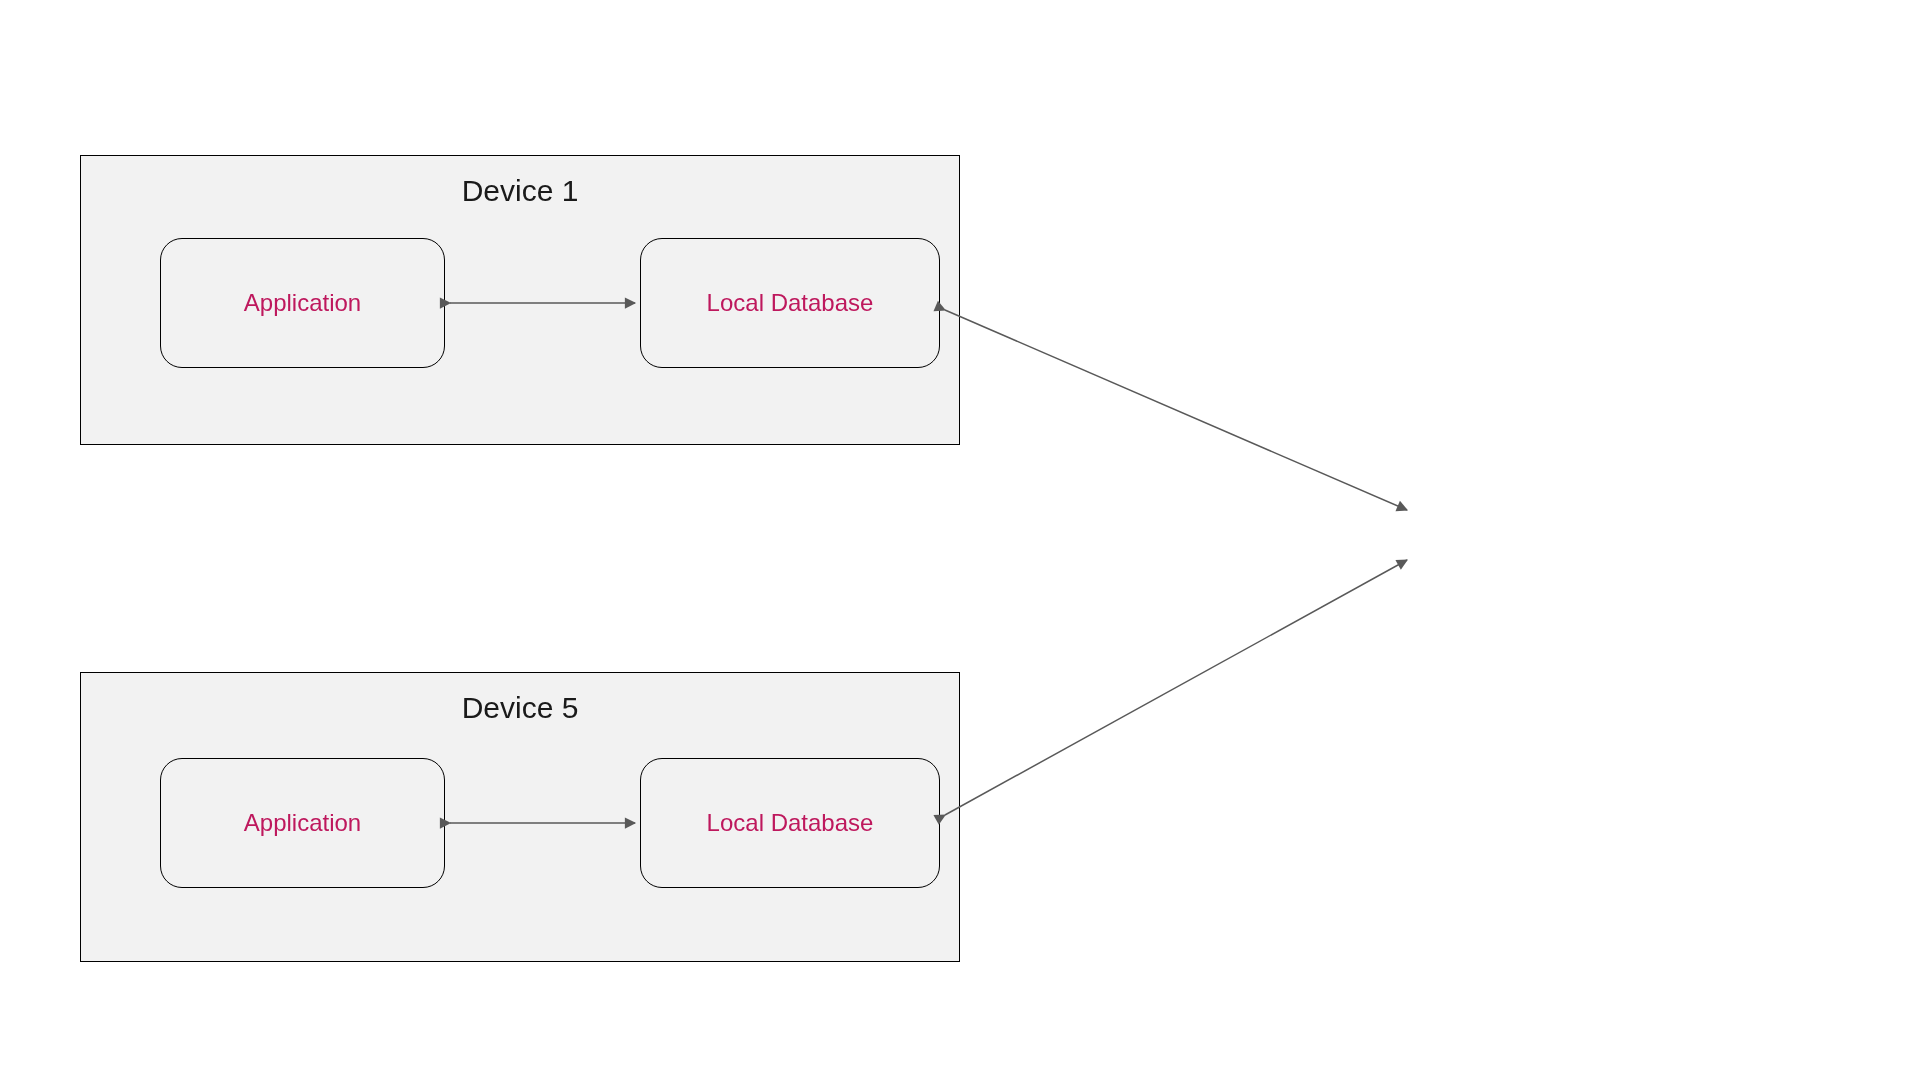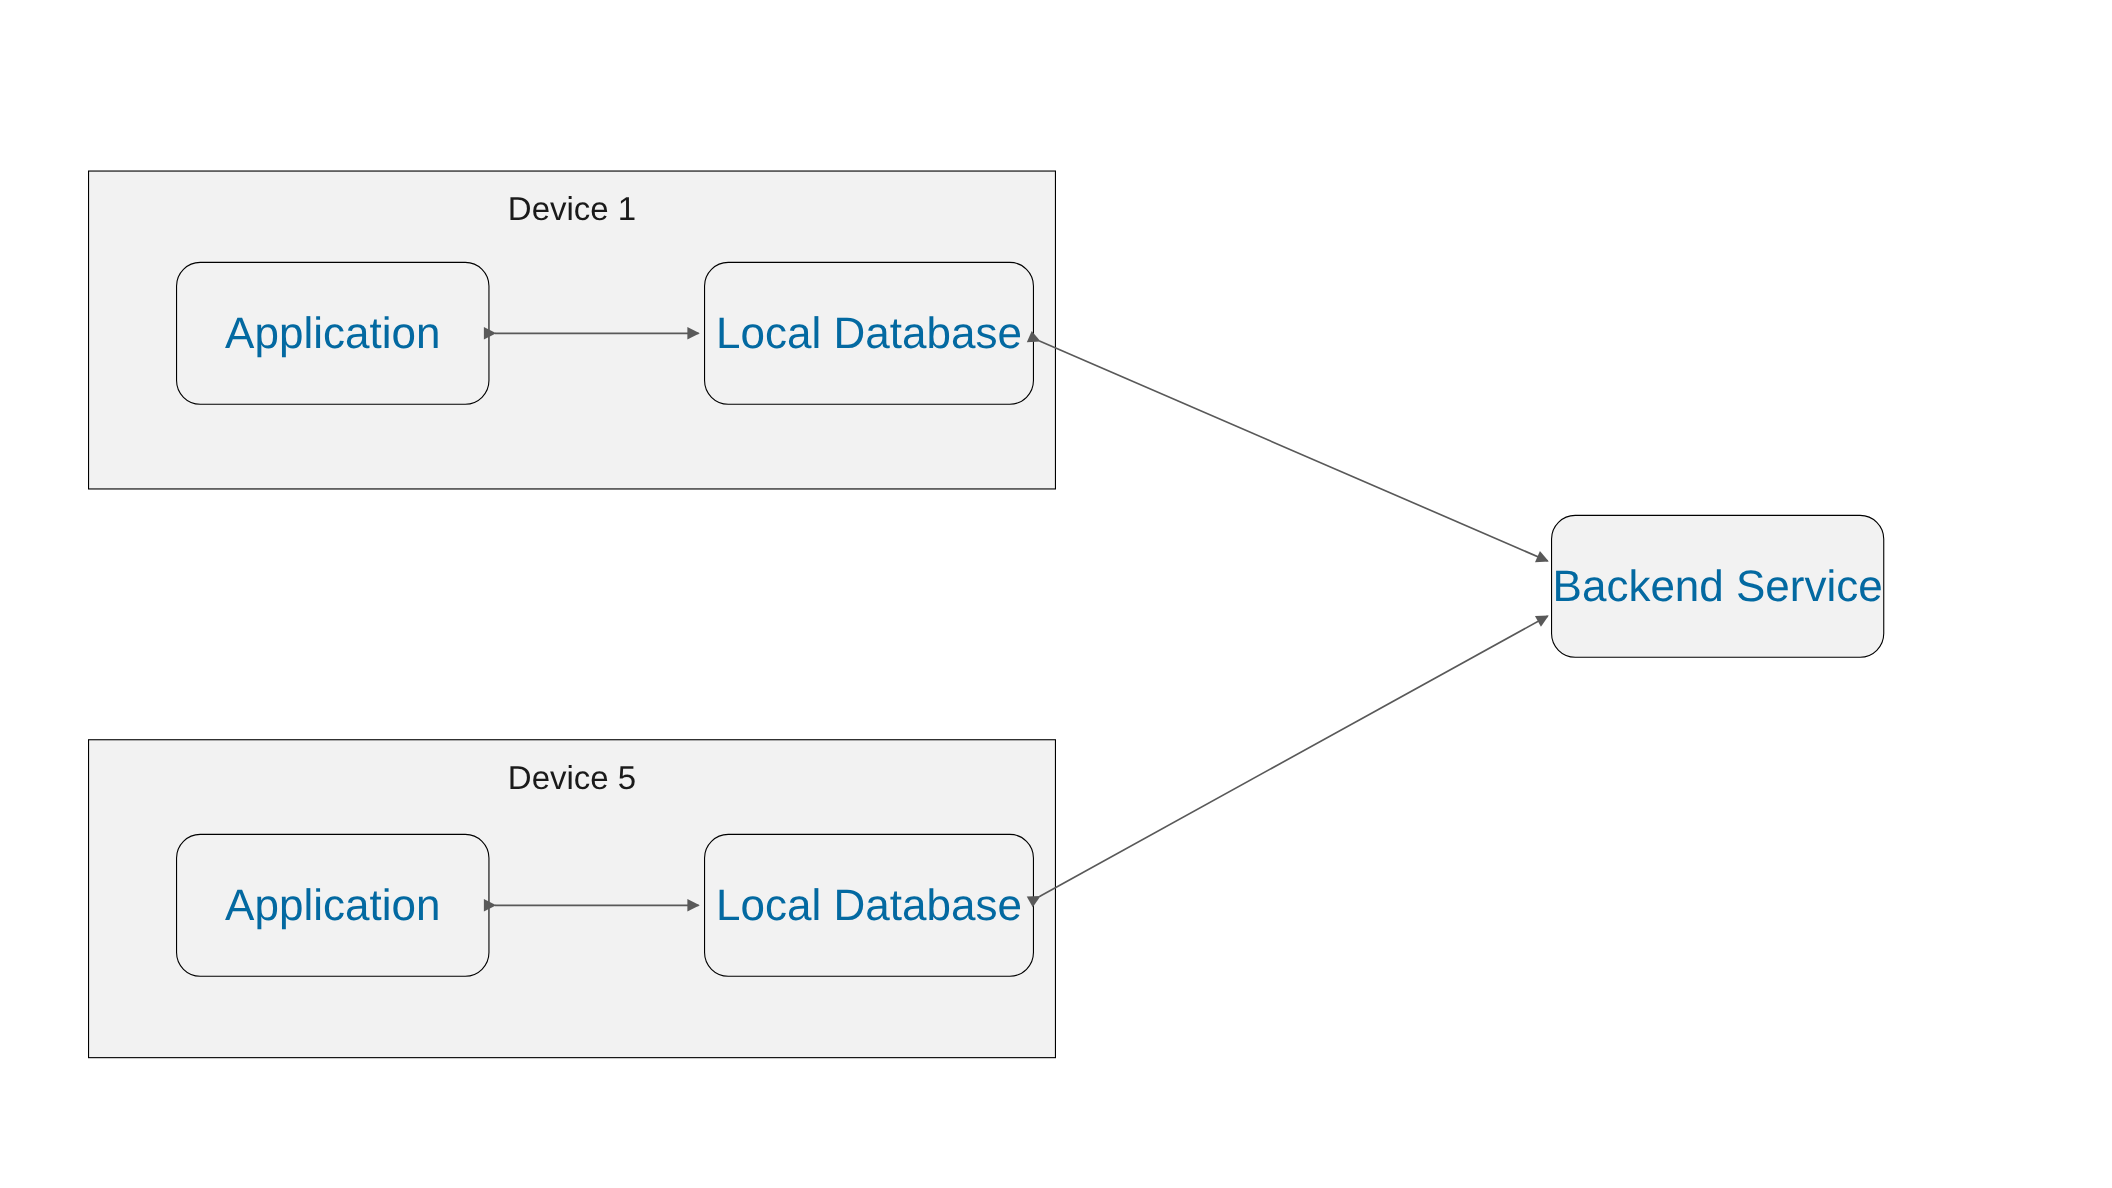--- a/index.html
+++ b/index.html
@@ -32,22 +32,22 @@
   }
   .node-box {
     position: absolute;
     background: #f2f2f2;
     border: 1px solid #000;
     border-radius: 22px;
     box-sizing: border-box;
     display: flex;
     align-items: center;
     justify-content: center;
-    font-size: 40px;
-    color: #0369a1;
+    font-size: 24px;
+    color: #be185d;
   }
   svg.connectors {
     position: absolute;
     left: 0;
     top: 0;
     width: 1920px;
     height: 1080px;
     pointer-events: none;
   }
 </style>
@@ -65,21 +65,20 @@
   <div class="node-box" style="left:640px; top:238px; width:300px; height:130px;">Local Database</div>
 
   <div class="device-container" style="left:80px; top:672px; width:880px; height:290px;">
     <div class="device-title">Device 5</div>
   </div>
 
   <div class="node-box" style="left:160px; top:758px; width:285px; height:130px;">Application</div>
 
   <div class="node-box" style="left:640px; top:758px; width:300px; height:130px;">Local Database</div>
 
-  <div class="node-box" style="left:1410px; top:468px; width:303px; height:130px;">Backend Service</div>
 
   <svg class="connectors">
     <defs>
       <marker id="arrow-end" viewBox="0 0 12 12" refX="10" refY="6" markerWidth="9" markerHeight="9" orient="auto-start-reverse">
         <path d="M1,1 L11,6 L1,11 z" fill="#595959"></path>
       </marker>
       <marker id="arrow-start" viewBox="0 0 12 12" refX="10" refY="6" markerWidth="9" markerHeight="9" orient="auto">
         <path d="M1,1 L11,6 L1,11 z" fill="#595959"></path>
       </marker>
     </defs>

